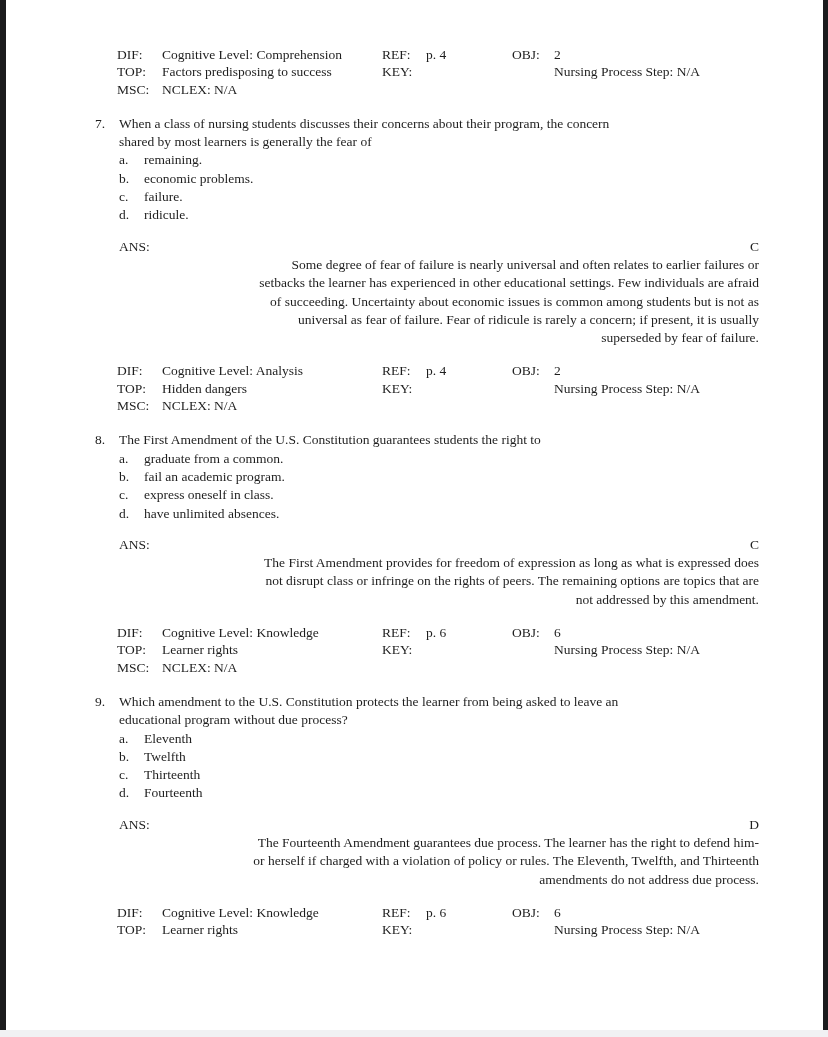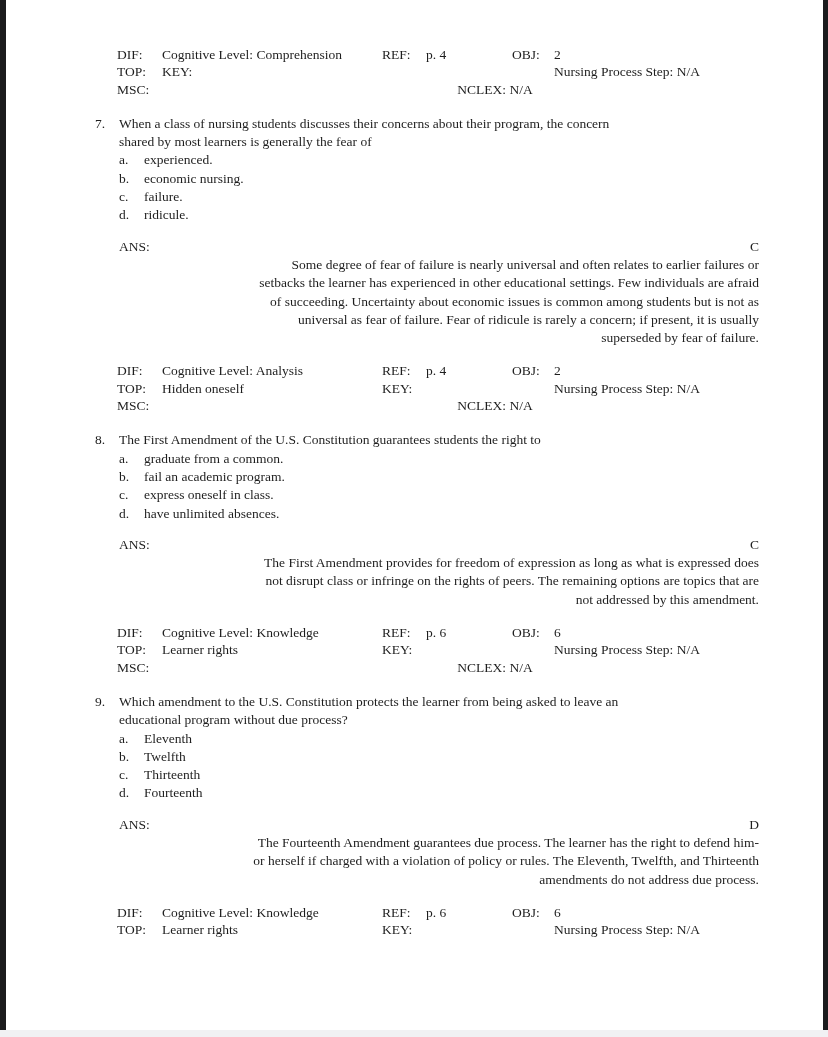--- a/index.html
+++ b/index.html
@@ -39,21 +39,21 @@
   
   .meta-grid {
     display: grid;
     grid-template-columns: 45px 220px 44px 86px 42px auto;
     line-height: 17.3px;
     margin-left: 22px;
     margin-top: 15px;
   }
   .meta-grid.first { margin-top: 0; }
   .meta-grid .span-rest { grid-column: 4 / 7; text-align: center; }
-  .meta-grid .span-val { grid-column: 2 / 7; text-align: center; }
+  .meta-grid .span-val { grid-column: 2 / 7; }
   .question { display: flex; margin-top: 17px; }
   .qnum { width: 24px; flex: 0 0 24px; }
   .qbody { width: 640px; }
   .qtext { white-space: pre-line; }
   .option { display: flex; }
   .opt-letter { width: 25px; flex: 0 0 25px; }
   .ans-block { margin-top: 13px; }
   .ans-line { display: flex; justify-content: space-between; }
   .ans-label { width: 31px; flex: 0 0 31px; }
   .rationale { white-space: pre-line; text-align: right; }
@@ -68,38 +68,39 @@
 <div class="content">
 
   <div class="meta-grid first">
     <span>DIF:</span>
     <span>Cognitive Level: Comprehension</span>
     <span>REF:</span>
     <span>p. 4</span>
     <span>OBJ:</span>
     <span>2</span>
     <span>TOP:</span>
+    <span>Factors predisposing to success</span>
     <span>KEY:</span>
     <span class="span-rest">Nursing Process Step: N/A</span>
     <span>MSC:</span>
     <span class="span-val">NCLEX: N/A</span>
   </div>
 
   <div class="question">
     <div class="qnum">7.</div>
     <div class="qbody">
       <div class="qtext">When a class of nursing students discusses their concerns about their program, the concern
 shared by most learners is generally the fear of</div>
       <div class="option">
         <span class="opt-letter">a.</span>
-        <span>experienced.</span>
+        <span>remaining.</span>
       </div>
       <div class="option">
         <span class="opt-letter">b.</span>
-        <span>economic nursing.</span>
+        <span>economic problems.</span>
       </div>
       <div class="option">
         <span class="opt-letter">c.</span>
         <span>failure.</span>
       </div>
       <div class="option">
         <span class="opt-letter">d.</span>
         <span>ridicule.</span>
       </div>
       <div class="ans-block">
@@ -116,21 +117,21 @@
     </div>
   </div>
   <div class="meta-grid">
     <span>DIF:</span>
     <span>Cognitive Level: Analysis</span>
     <span>REF:</span>
     <span>p. 4</span>
     <span>OBJ:</span>
     <span>2</span>
     <span>TOP:</span>
-    <span>Hidden oneself</span>
+    <span>Hidden dangers</span>
     <span>KEY:</span>
     <span class="span-rest">Nursing Process Step: N/A</span>
     <span>MSC:</span>
     <span class="span-val">NCLEX: N/A</span>
   </div>
 
   <div class="question">
     <div class="qnum">8.</div>
     <div class="qbody">
       <div class="qtext">The First Amendment of the U.S. Constitution guarantees students the right to</div>

